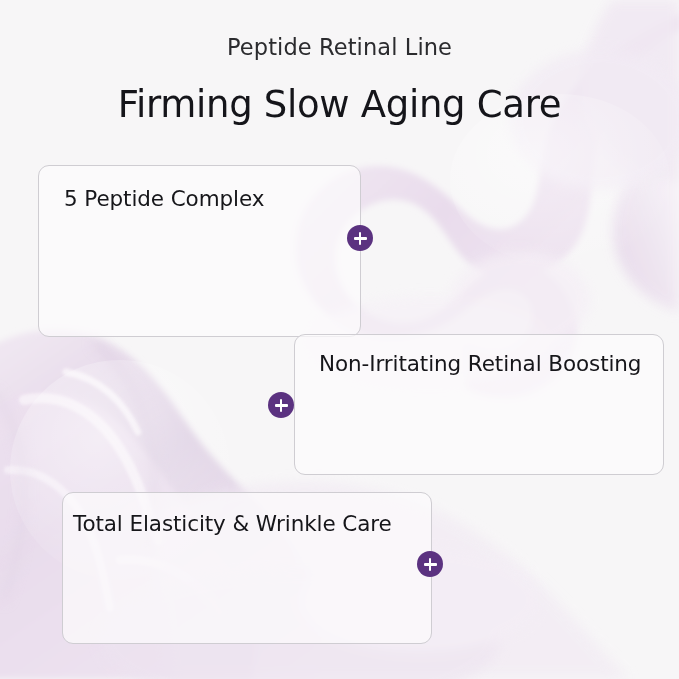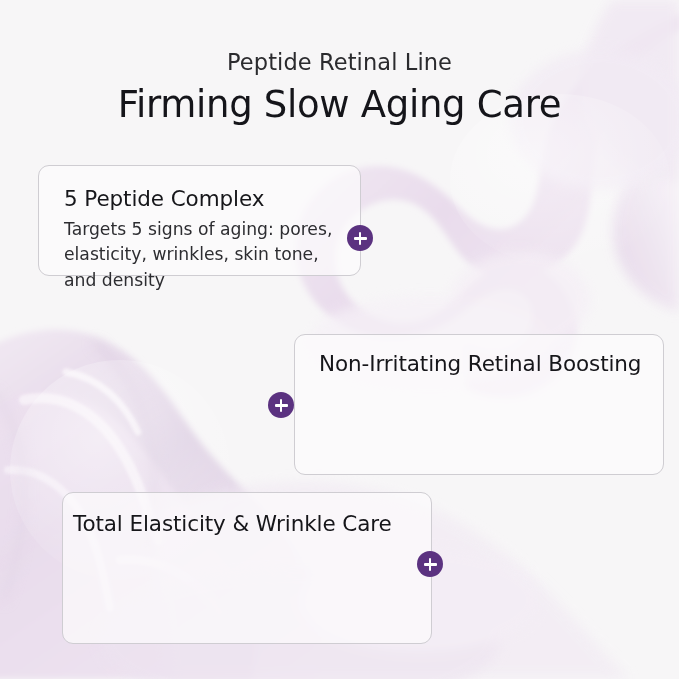--- a/index.html
+++ b/index.html
@@ -27,21 +27,21 @@
     left: 0; top: 0;
     width: 679px; height: 679px;
     z-index: 0;
     pointer-events: none;
   }
 
   
   .eyebrow {
     position: absolute;
     left: 0; right: 0;
-    top: 49px;
+    top: 34px;
     text-align: center;
     font-size: 22.5px;
     font-weight: 400;
     letter-spacing: 0.1px;
     color: #2b2b2e;
     z-index: 5;
   }
   .headline {
     position: absolute;
     left: 0; right: 0;
@@ -72,21 +72,21 @@
   }
   .card-body {
     font-size: 17.2px;
     font-weight: 400;
     color: #2d2d31;
     line-height: 1.47;
     white-space: pre-line;
     margin-top: 6px;
   }
 
-  #card-1 { left: 38px;  top: 165px; width: 323px; height: 111px; }
+  #card-1 { left: 38px;  top: 165px; width: 323px; height: 172px; }
   #card-1 .card-inner { padding: 20px 0 0 25px; }
   #card-2 { left: 294px; top: 334px; width: 370px; height: 141px; }
   #card-2 .card-inner { padding: 16px 0 0 24px; }
   #card-3 { left: 62px;  top: 492px; width: 370px; height: 152px; }
   #card-3 .card-inner { padding: 18px 0 0 10px; }
 
   
   .plus-badge {
     position: absolute;
     width: 26px;
@@ -215,23 +215,20 @@
       <ellipse cx="120" cy="470" rx="110" ry="110" fill="url(#gGlow)"></ellipse>
     </g>
   </svg>
 
   <div class="eyebrow">Peptide Retinal Line</div>
   <div class="headline">Firming Slow Aging Care</div>
 
   <div class="card" id="card-1">
     <div class="card-inner">
       <div class="card-title">5 Peptide Complex</div>
-      <div class="card-body">Targets  5 signs of aging: pores,
-elasticity, wrinkles, skin tone,
-and density</div>
     </div>
   </div>
   <div class="plus-badge" id="badge-1">
     <span class="bar-h"></span>
     <span class="bar-v"></span>
   </div>
 
   <div class="card" id="card-2">
     <div class="card-inner">
       <div class="card-title">Non-Irritating Retinal Boosting</div>

